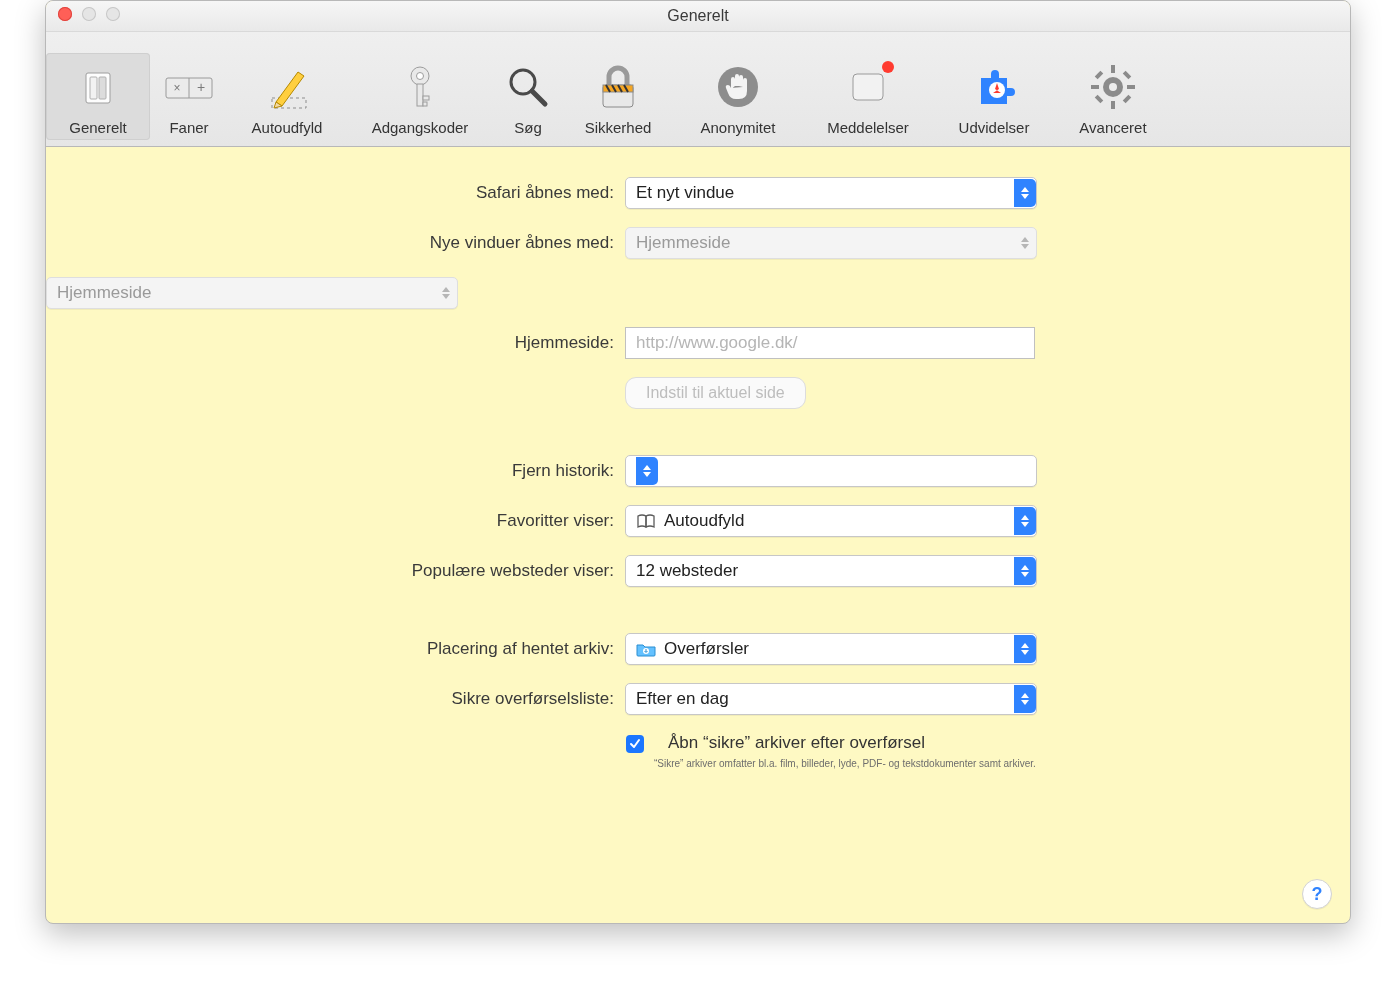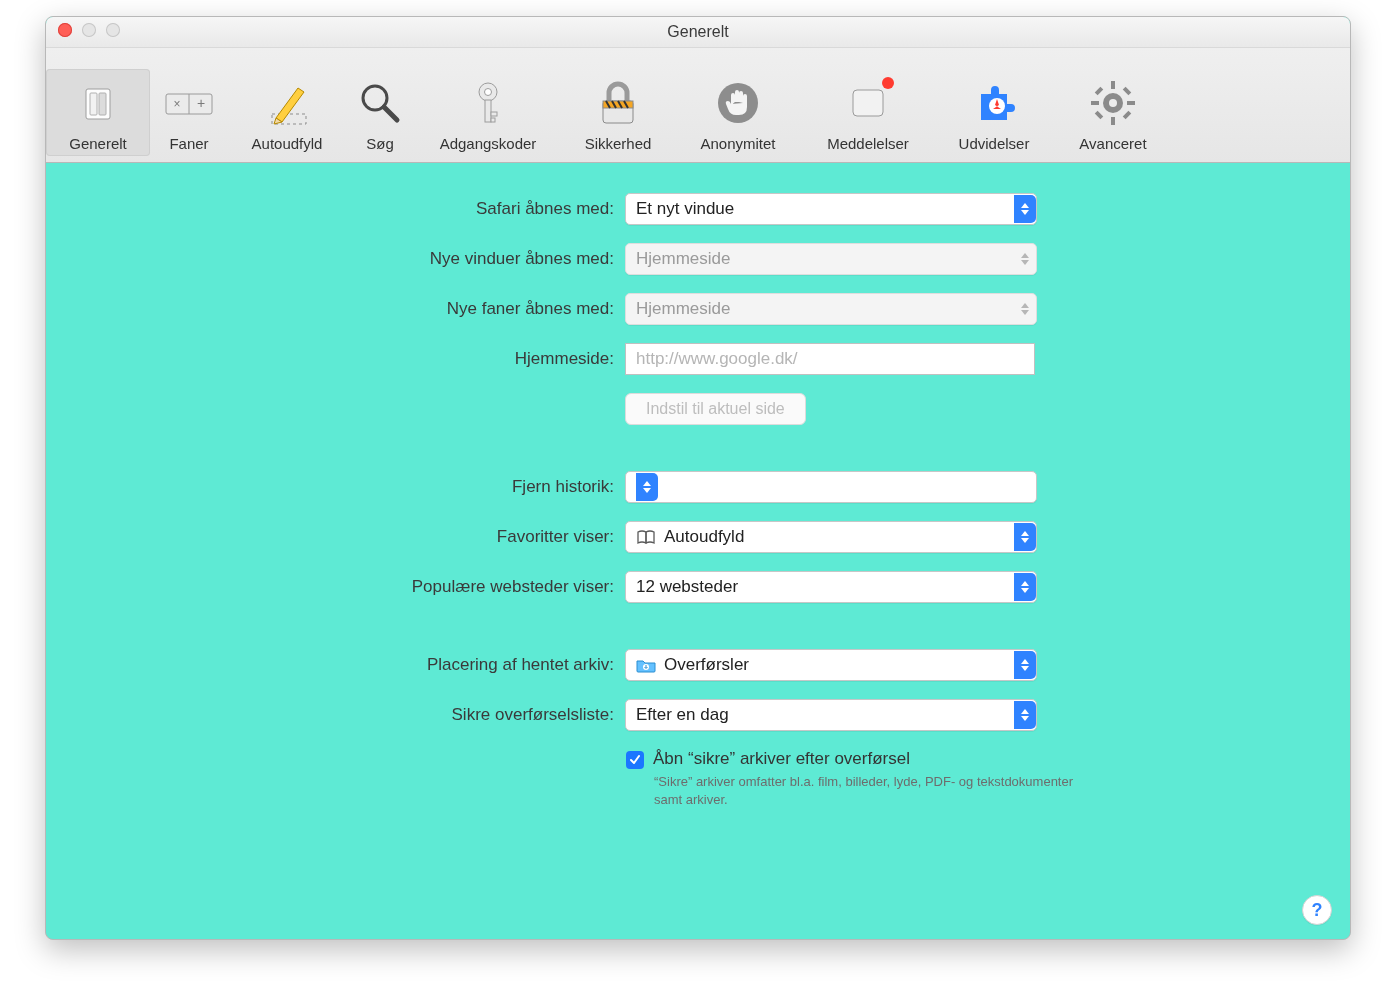--- a/index.html
+++ b/index.html
@@ -9,22 +9,22 @@
     height: 990px;
     background: #fff;
     font-family: -apple-system, "Helvetica Neue", Arial, sans-serif;
     font-size: 14px;
     color: #222;
   }
   .window {
     position: relative;
     width: 1304px;
     height: 922px;
-    margin: 16px auto;
-    background: #5eead4;
+    margin: 0 auto;
+    background: #fef9c3;
     border: 1px solid #b8b8b8;
     border-radius: 8px;
     box-shadow: 0 10px 30px rgba(0,0,0,0.25);
     overflow: hidden;
   }
   
   .titlebar {
     position: relative;
     height: 30px;
     border-bottom: 1px solid #d9d9d9;
@@ -202,30 +202,30 @@
 
   
   .pushbtn {
     display: inline-flex;
     align-items: center;
     justify-content: center;
     height: 30px;
     padding: 0 20px;
     background: #fafafa;
     border: 1px solid #dcdcdc;
-    border-radius: 6px;
+    border-radius: 11px;
     color: #bdbdbd;
     font-size: 16px;
   }
 
   
   .checkrow {
     display: flex;
     align-items: center;
-    gap: 9px;
+    gap: 24px;
     margin-left: 580px;
     margin-top: 4px;
     width: 450px;
   }
   .maccheck {
     width: 18px;
     height: 18px;
     border-radius: 4px;
     background: #1b76ff;
     display: flex;
@@ -236,21 +236,21 @@
   }
   .maccheck svg { width: 12px; height: 12px; }
   .checklabel {
     font-size: 17px;
     color: #343434;
   }
   .hint {
     margin-left: 608px;
     margin-top: 4px;
     width: 440px;
-    font-size: 13px;
+    font-size: 10px;
     color: #6d6d6d;
     line-height: 1.35;
   }
 
   
   .help {
     position: absolute;
     right: 18px;
     bottom: 14px;
     width: 28px;
@@ -319,41 +319,41 @@
       <div class="iconwrap">
         <svg width="50" height="50" viewBox="0 0 50 50">
           <rect x="10" y="36" width="34" height="10" fill="none" stroke="#8d8d8d" stroke-dasharray="3 3"></rect>
           <polygon points="14,40 36,10 42,14 20,44" fill="#ffcf3f" stroke="#b68900"></polygon>
           <polygon points="14,40 20,44 12,46" fill="#f3d9a4" stroke="#b68900"></polygon>
         </svg>
       </div>
       <span class="label">Autoudfyld</span>
     </div>
 
-    <div class="tool" style="min-width:60px">
-      <div class="iconwrap">
-        <svg width="46" height="46" viewBox="0 0 46 46">
-          <circle cx="18" cy="18" r="12" fill="none" stroke="#4a4a4a" stroke-width="3"></circle>
-          <line x1="27" y1="27" x2="40" y2="40" stroke="#4a4a4a" stroke-width="5" stroke-linecap="round"></line>
-        </svg>
-      </div>
-      <span class="label">Søg</span>
-    </div>
-
     <div class="tool" style="min-width:140px">
       <div class="iconwrap">
         <svg width="44" height="50" viewBox="0 0 44 50">
           <circle cx="22" cy="14" r="9" fill="#e9e9e9" stroke="#9c9c9c"></circle>
           <circle cx="22" cy="14" r="3.5" fill="#fff" stroke="#9c9c9c"></circle>
           <rect x="19" y="22" width="6" height="22" fill="#e9e9e9" stroke="#9c9c9c"></rect>
           <rect x="25" y="34" width="6" height="4" fill="#e9e9e9" stroke="#9c9c9c"></rect>
           <rect x="25" y="40" width="4" height="4" fill="#e9e9e9" stroke="#9c9c9c"></rect>
         </svg>
       </div>
       <span class="label">Adgangskoder</span>
+    </div>
+
+    <div class="tool" style="min-width:60px">
+      <div class="iconwrap">
+        <svg width="46" height="46" viewBox="0 0 46 46">
+          <circle cx="18" cy="18" r="12" fill="none" stroke="#4a4a4a" stroke-width="3"></circle>
+          <line x1="27" y1="27" x2="40" y2="40" stroke="#4a4a4a" stroke-width="5" stroke-linecap="round"></line>
+        </svg>
+      </div>
+      <span class="label">Søg</span>
     </div>
 
     <div class="tool" style="min-width:104px">
       <div class="iconwrap">
         <svg width="46" height="48" viewBox="0 0 46 48">
           <path d="M14 22 V14 a9 9 0 0 1 18 0 V22" fill="none" stroke="#9a9a9a" stroke-width="5"></path>
           <rect x="8" y="22" width="30" height="22" rx="3" fill="#e8e8e8" stroke="#8a8a8a"></rect>
           <rect x="8" y="22" width="30" height="7" fill="#f5a623"></rect>
           <rect x="8" y="22" width="30" height="7" fill="none" stroke="#8a8a8a"></rect>
           <line x1="11" y1="22" x2="15" y2="29" stroke="#333" stroke-width="2"></line>
@@ -436,21 +436,20 @@
       <div class="lbl">Nye vinduer åbnes med:</div>
       <div class="ctl">
         <div class="popup disabled">
           <span class="val">Hjemmeside</span>
           <span class="arrows gray"></span>
         </div>
       </div>
     </div>
 
     <div class="row">
-      <div class="lbl">Nye faner åbnes med:</div>
       <div class="ctl">
         <div class="popup disabled">
           <span class="val">Hjemmeside</span>
           <span class="arrows gray"></span>
         </div>
       </div>
     </div>
 
     <div class="row">
       <div class="lbl">Hjemmeside:</div>

